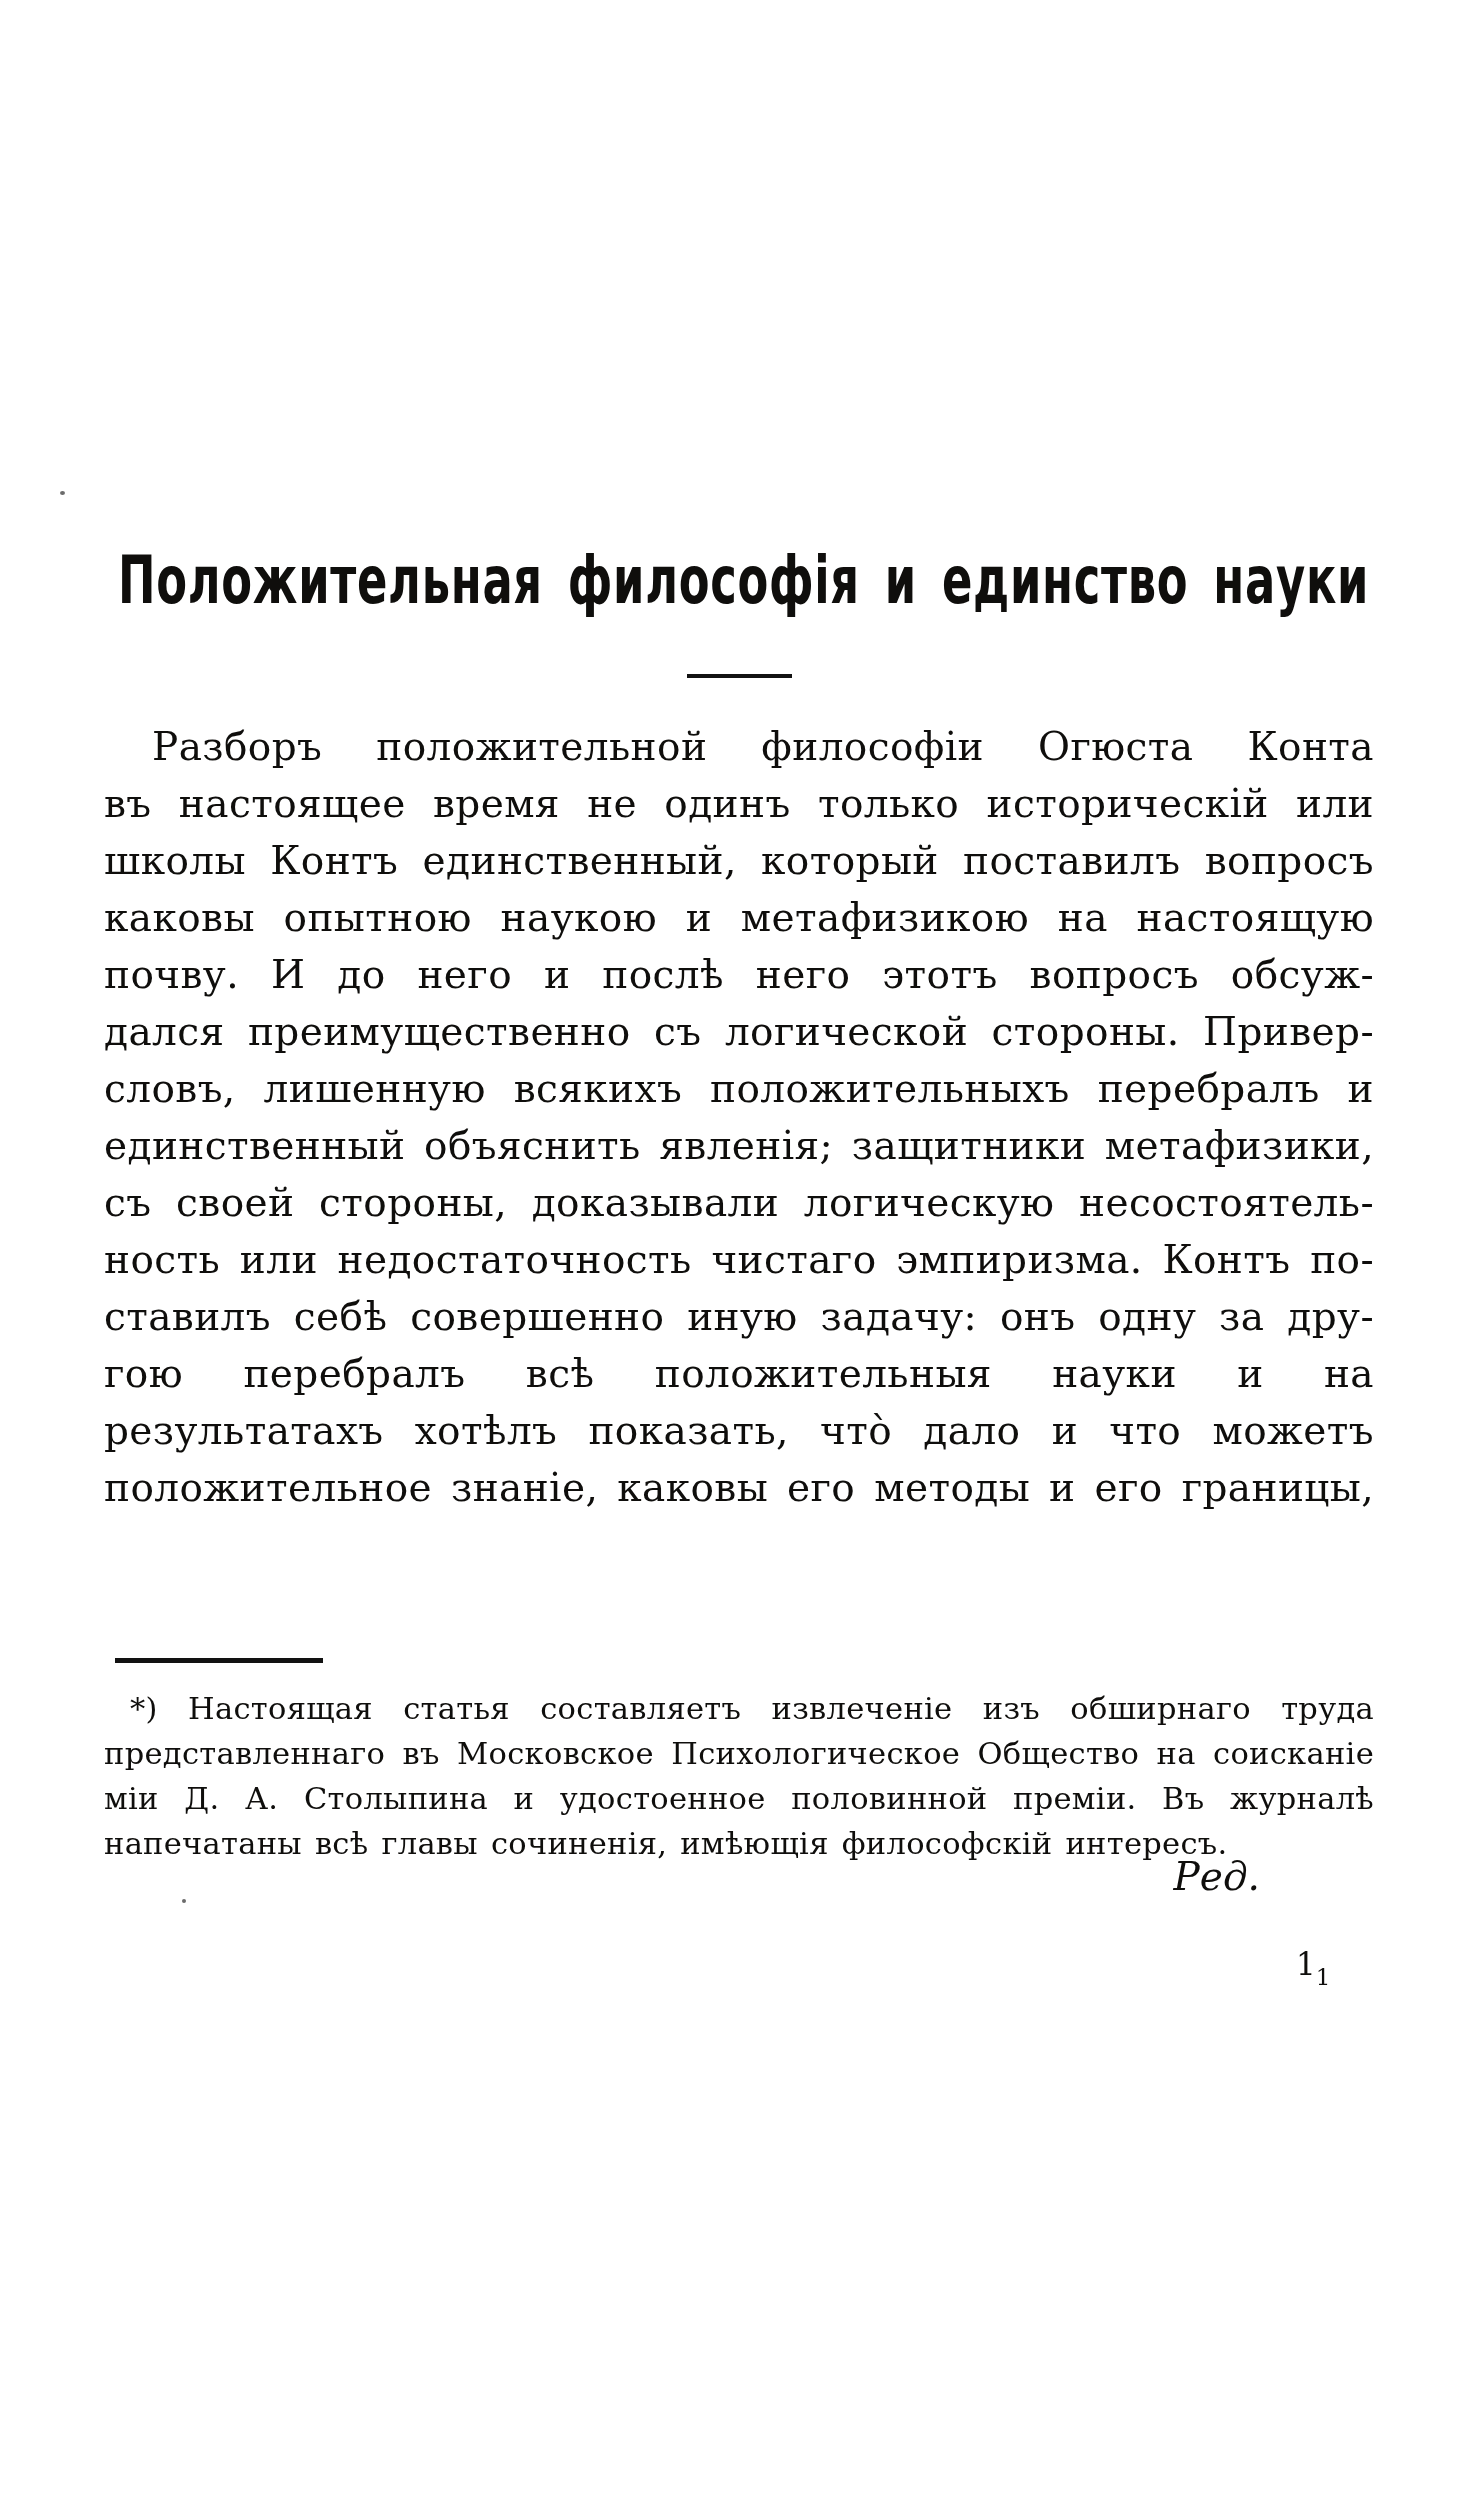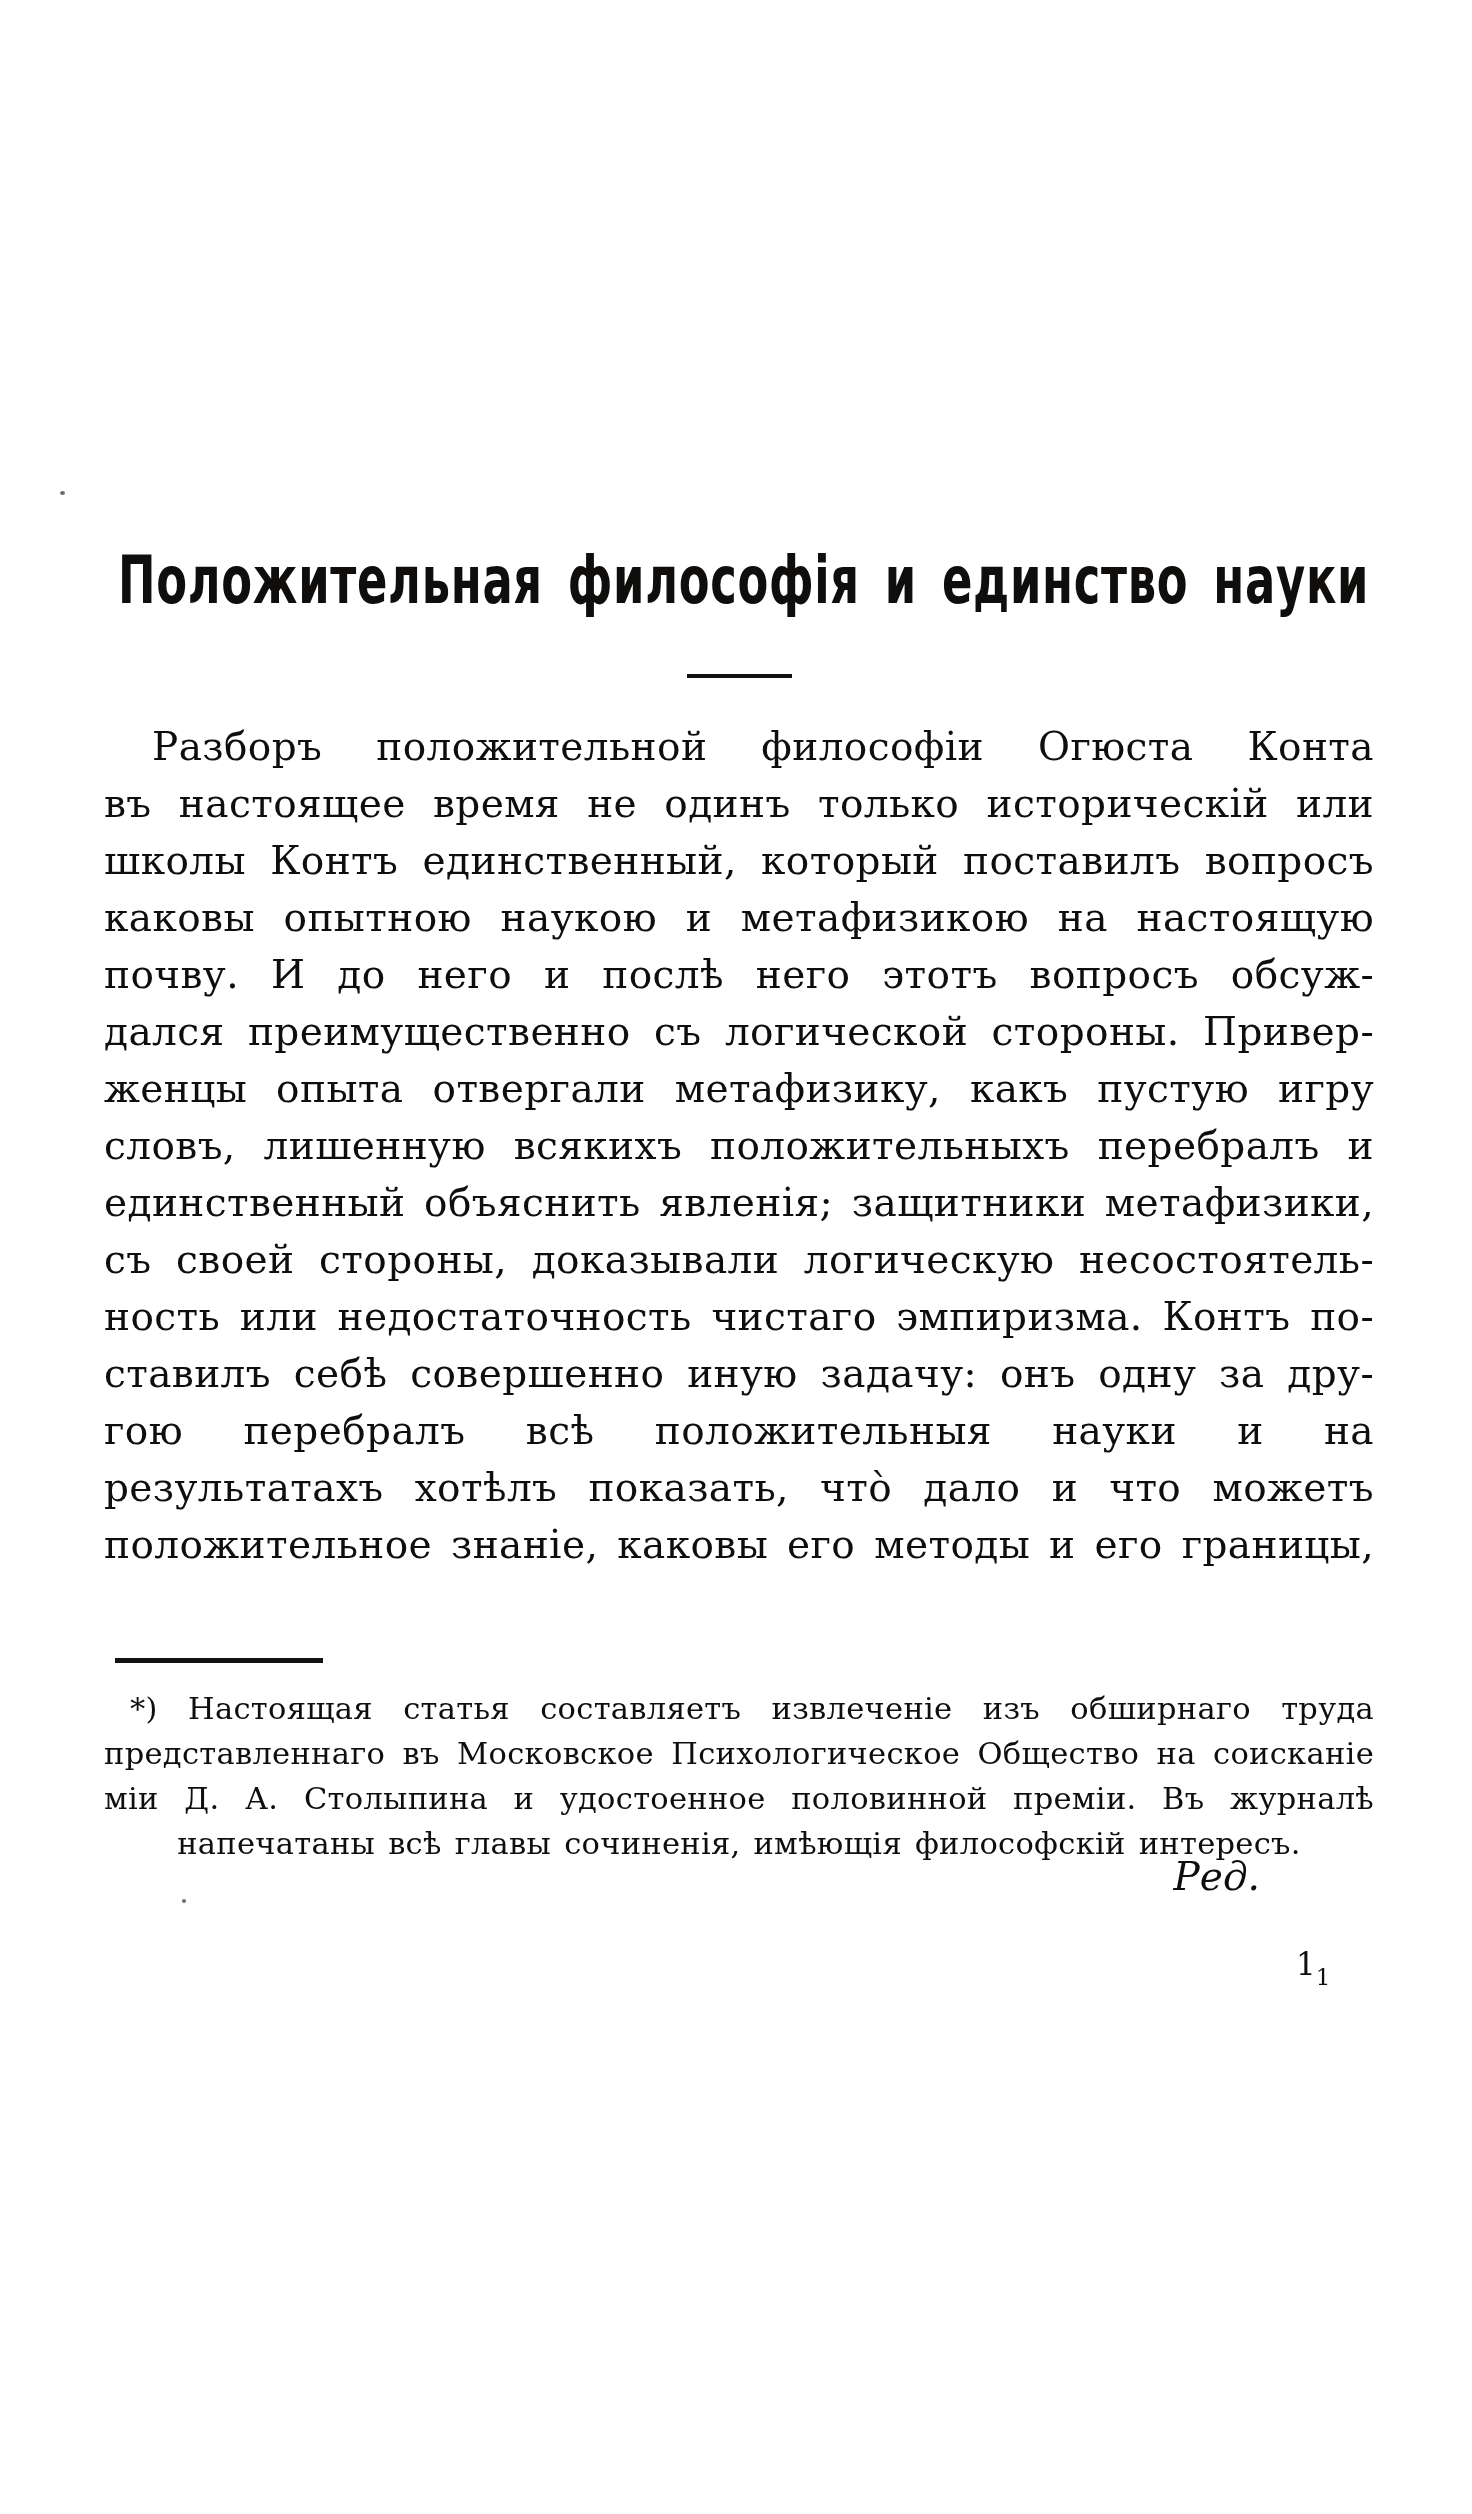--- a/index.html
+++ b/index.html
@@ -94,21 +94,21 @@
     letter-spacing: 0.3px;
   }
   .fline {
     height: 45px;
     overflow: hidden;
     text-align: justify;
     word-spacing: 3px;
   }
   .fline::after { content: ""; display: inline-block; width: 100%; }
   .fline:first-child { text-indent: 26px; }
-  .fline:last-child { text-align: center; }
+  .fline:last-child { text-align: left; }
   .fline:last-child::after { content: none; }
 
   .editor-signature {
     position: absolute;
     right: 212px;
     top: 1854px;
     font-style: italic;
     font-size: 39px;
   }
 
@@ -138,21 +138,20 @@
 
   <div class="title-rule"></div>
 
   <div class="body-block">
       <div class="bline">Разборъ положительной философіи Огюста Конта имѣетъ</div>
       <div class="bline">въ настоящее время не одинъ только историческій или слу-</div>
       <div class="bline">школы Контъ единственный, который поставилъ вопросъ</div>
       <div class="bline">каковы опытною наукою и метафизикою на настоящую</div>
       <div class="bline">почву. И до него и послѣ него этотъ вопросъ обсуж-</div>
       <div class="bline">дался преимущественно съ логической стороны. Привер-</div>
-      <div class="bline">женцы опыта отвергали метафизику, какъ пустую игру</div>
       <div class="bline">словъ, лишенную всякихъ положительныхъ перебралъ и</div>
       <div class="bline">единственный объяснить явленія; защитники метафизики,</div>
       <div class="bline">съ своей стороны, доказывали логическую несостоятель-</div>
       <div class="bline">ность или недостаточность чистаго эмпиризма. Контъ по-</div>
       <div class="bline">ставилъ себѣ совершенно иную задачу: онъ одну за дру-</div>
       <div class="bline">гою перебралъ всѣ положительныя науки и на фактическихъ</div>
       <div class="bline">результатахъ хотѣлъ показать, что̀ дало и что можетъ дать</div>
       <div class="bline">положительное знаніе, каковы его методы и его границы,</div>
     </div>
 

